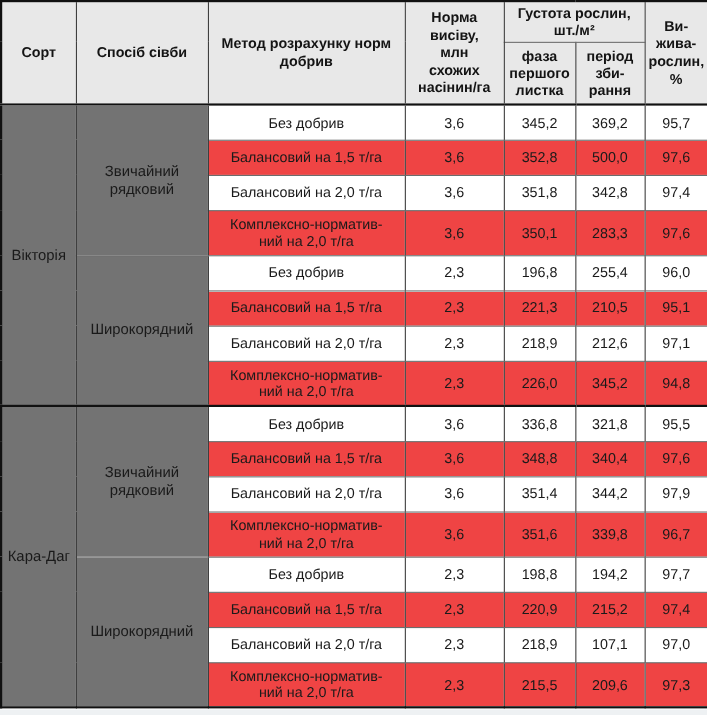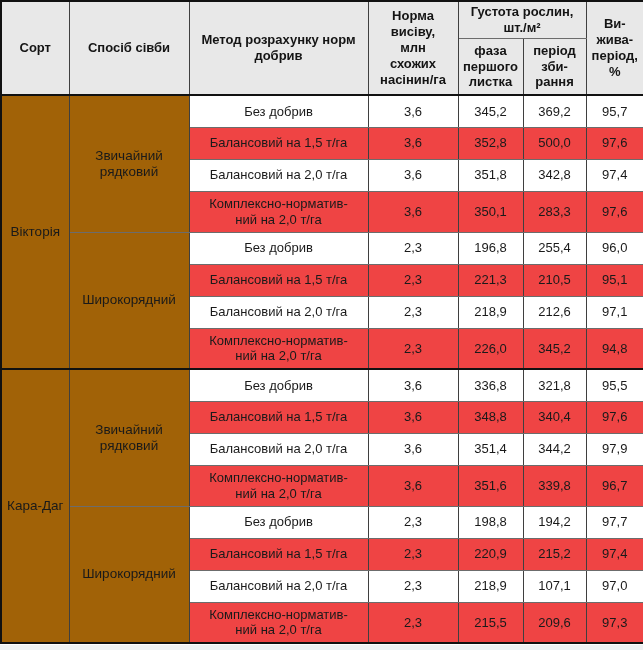--- a/index.html
+++ b/index.html
@@ -42,21 +42,21 @@
   }
   thead tr.h1 { height: 30px; }
   thead tr.h2 { height: 57px; }
   tbody tr.single { height: 32px; }
   tbody tr.double { height: 41px; }
   tbody tr.shaded td.data { background: #ef4444; }
   tbody td { background: #ffffff; }
   tbody tr:first-child td { border-top: 2px solid #111111; }
   tbody tr.variety-divider td { border-top: 2px solid #111111; }
   td.variety-cell, td.sowing-cell {
-    background: #a16207;
+    background: #737373;
     font-size: 13.5px;
   }
   .bottom-strip {
     width: 643px;
     height: 5px;
     margin-top: 1px;
     background: #eef1f3;
   }
 </style>
 </head>
@@ -81,21 +81,21 @@
 добрив</th>
         <th rowspan="2">Норма
 висіву,
 млн
 схожих
 насінин/га</th>
         <th colspan="2">Густота рослин,
 шт./м²</th>
         <th rowspan="2">Ви-
 жива-
-період,
+рослин,
 %</th>
       </tr>
       <tr class="h2">
         <th>фаза
 першого
 листка</th>
         <th>період
 зби-
 рання</th>
       </tr>

